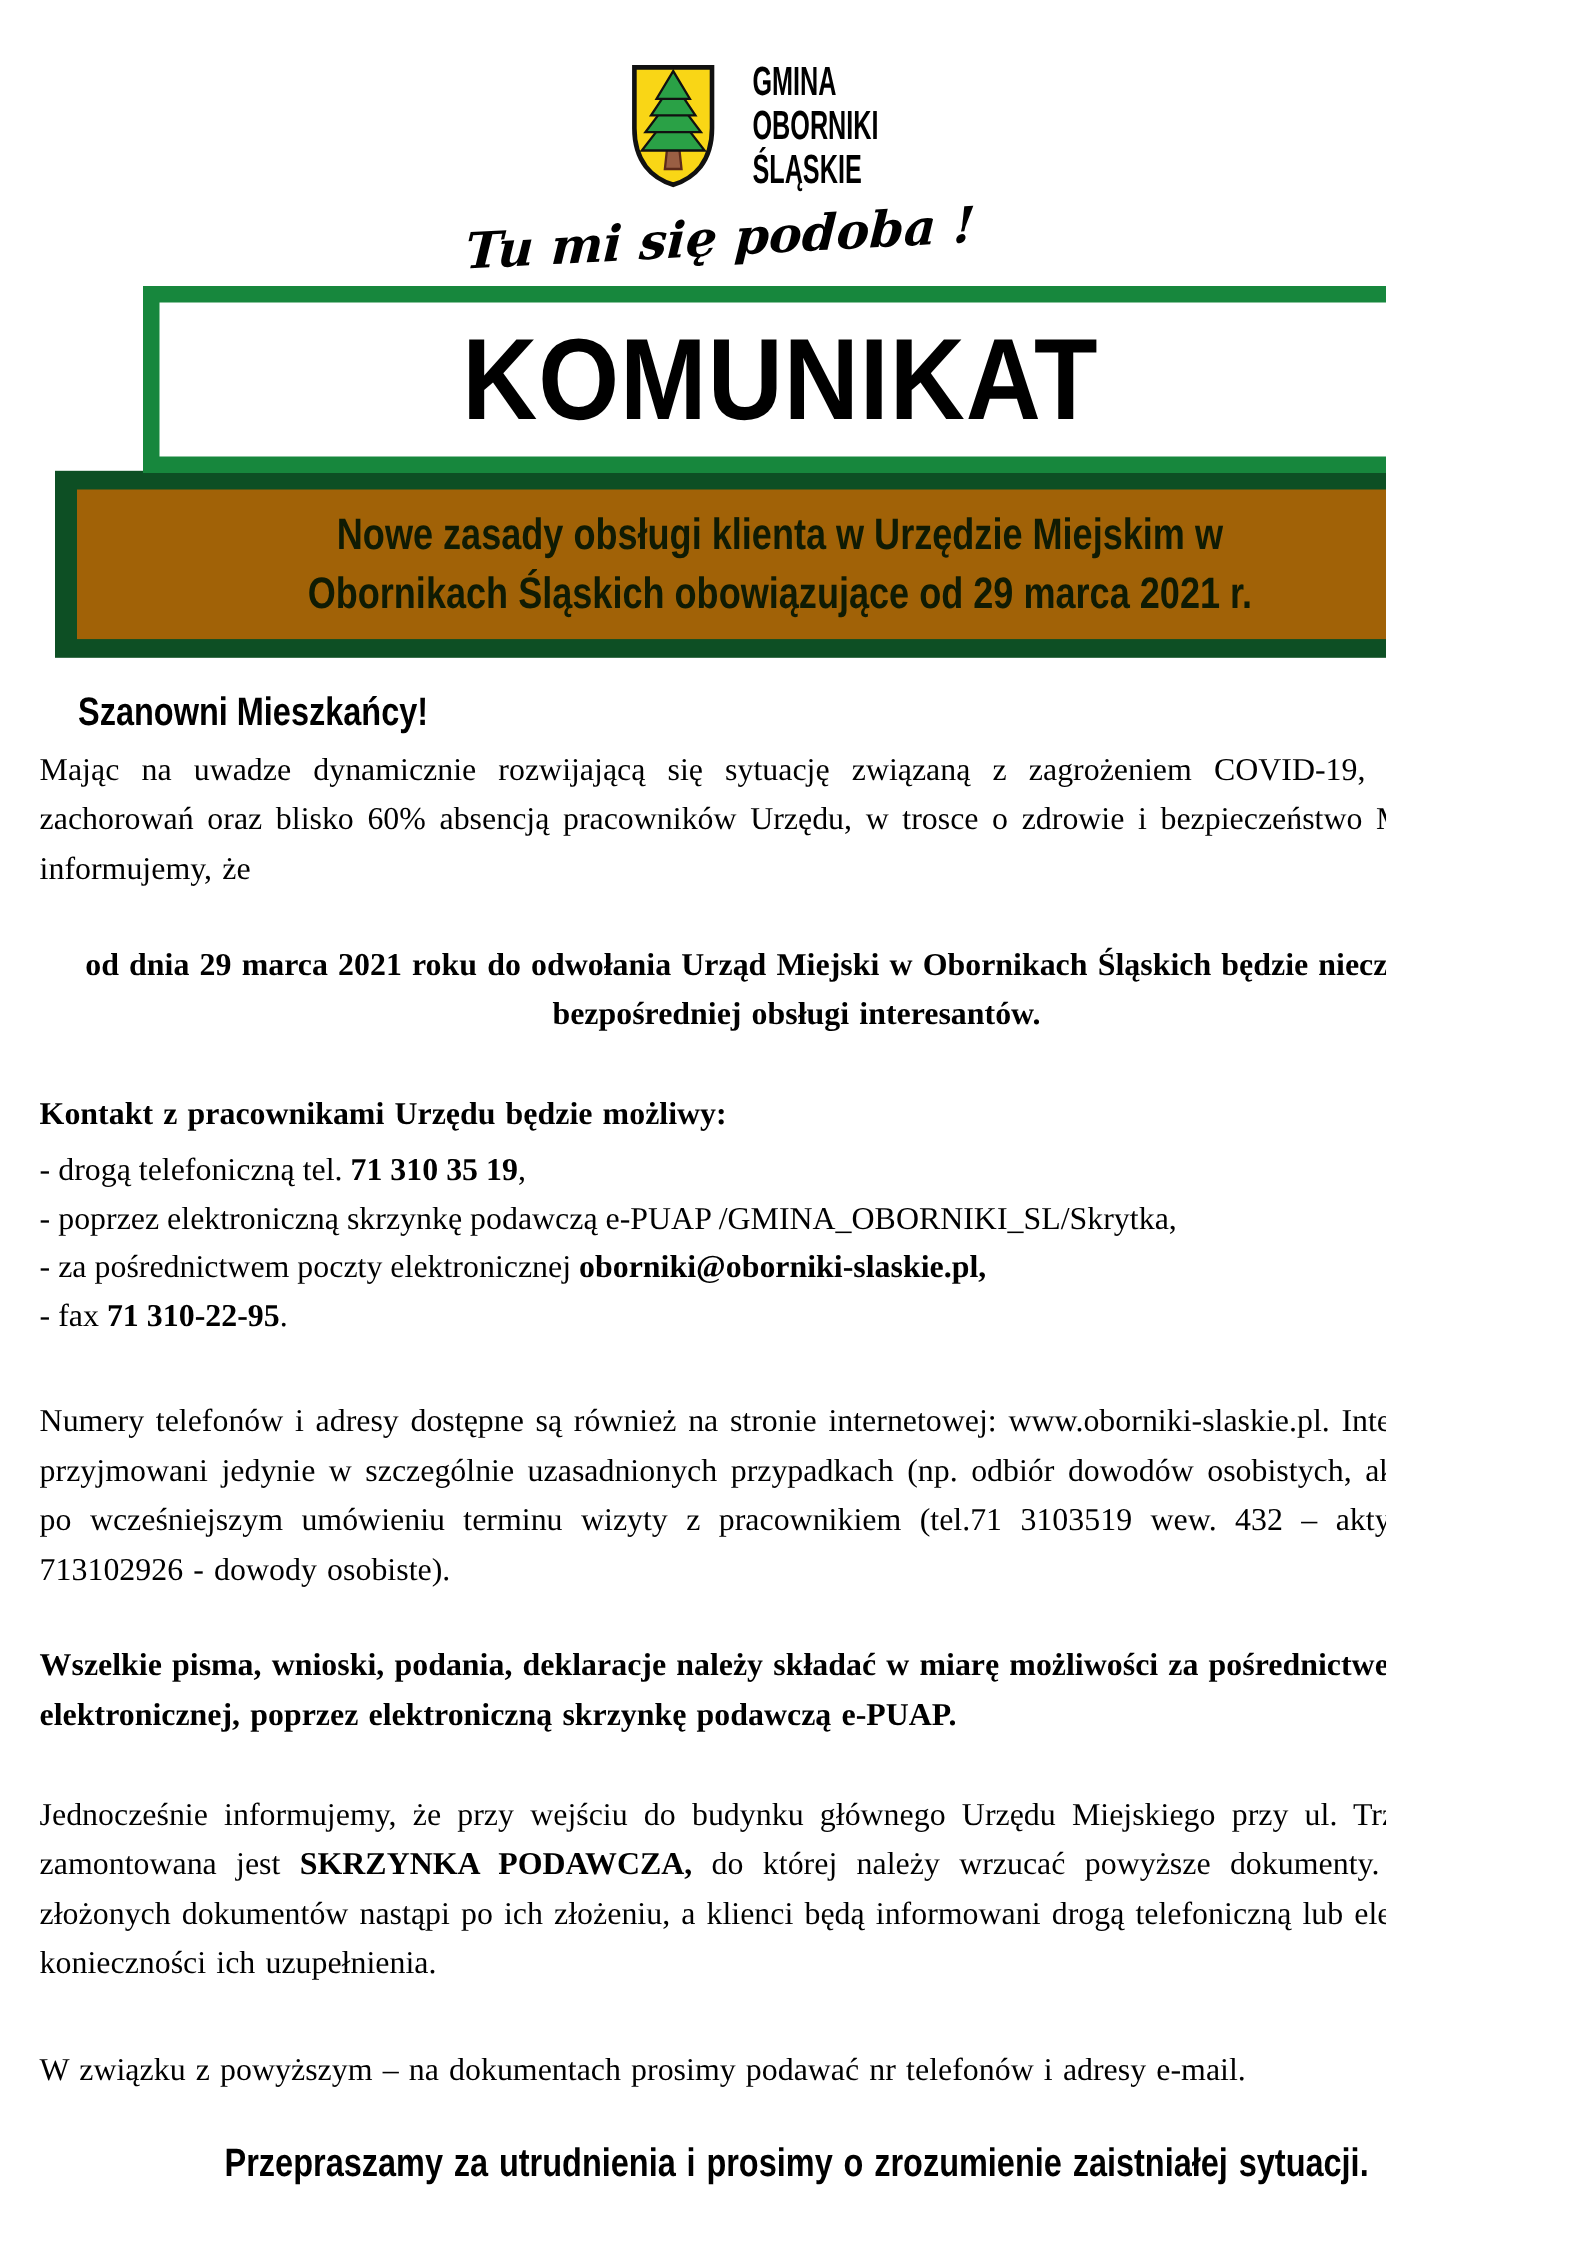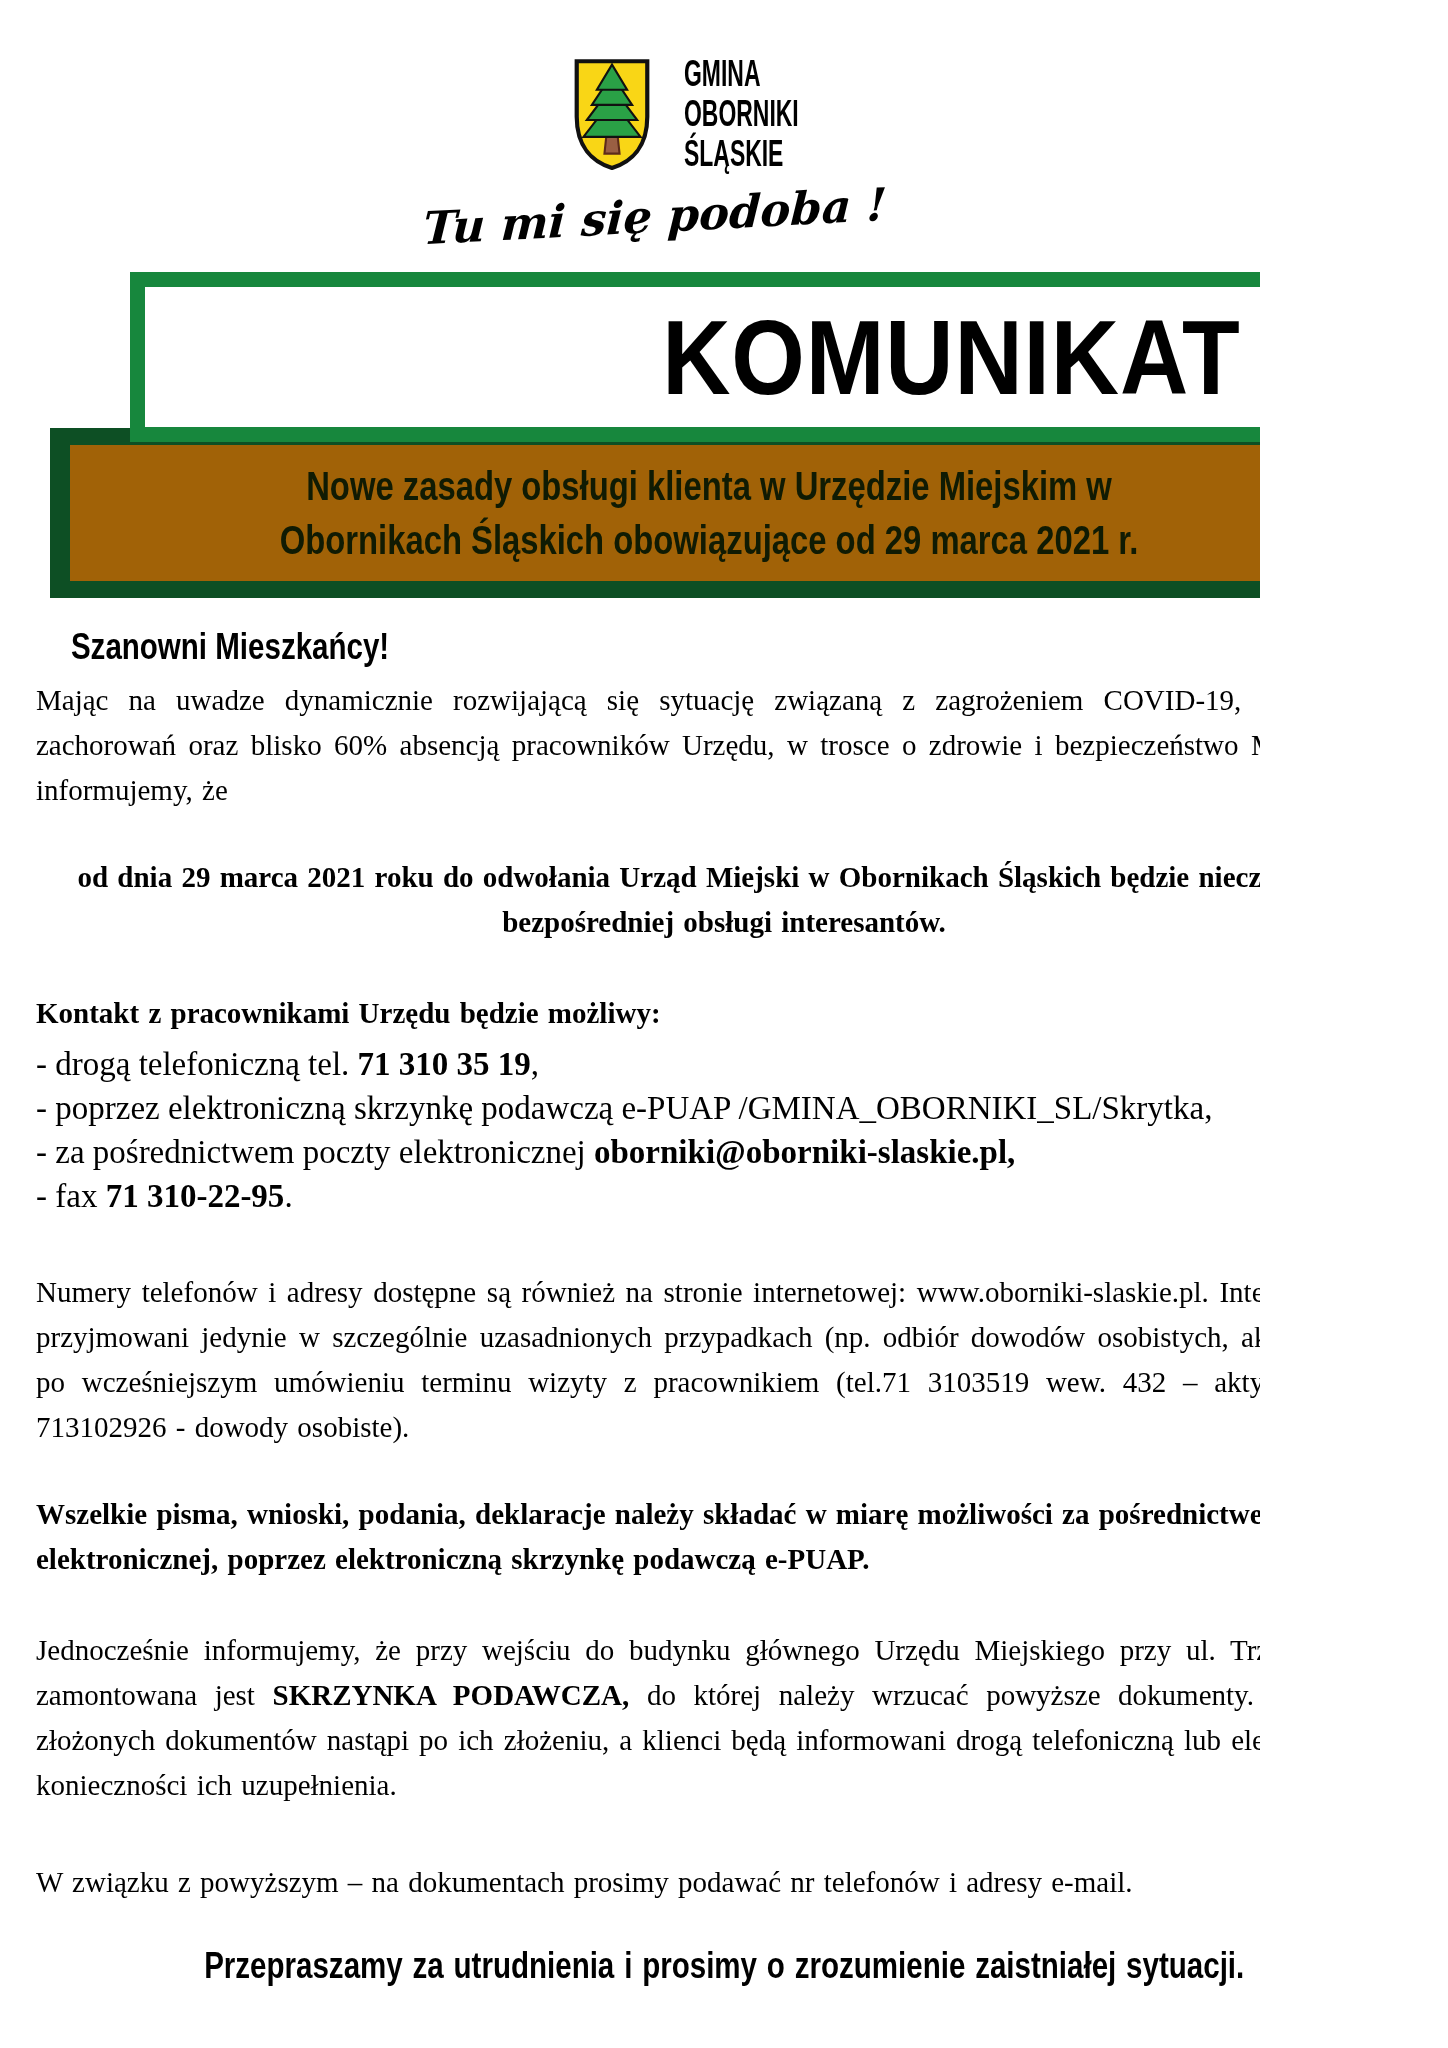--- a/index.html
+++ b/index.html
@@ -14,22 +14,22 @@
     font-family:"Liberation Sans",sans-serif;font-weight:bold;font-size:37px;line-height:40px;
     margin-top:12px;letter-spacing:0;transform:scaleX(0.62);transform-origin:left top;white-space:nowrap;
   }
   .slogan-wrap{position:absolute;top:190px;left:420px;width:470px;text-align:center;}
   .slogan{
     display:inline-block;font-family:"DejaVu Serif",serif;font-style:italic;font-weight:bold;
     font-size:45px;transform:rotate(-3deg) skewX(-6deg);white-space:nowrap;
   }
   
   .title-box{
-    position:absolute;top:272px;left:130px;width:1158px;height:170px;box-sizing:border-box;
-    border:15px solid #17873d;background:#fff;display:flex;align-items:center;justify-content:flex-end;z-index:2;
+    position:absolute;top:260px;left:130px;width:1158px;height:170px;box-sizing:border-box;
+    border:15px solid #17873d;background:#fff;display:flex;align-items:center;justify-content:center;z-index:2;
   }
   .title-box .big{
     font-family:"Liberation Sans",sans-serif;font-weight:bold;font-size:105px;line-height:105px;
     transform:scaleX(0.9);white-space:nowrap;letter-spacing:1px;
   }
   
   .banner{
     position:absolute;top:428px;left:50px;width:1317px;height:170px;box-sizing:border-box;
     background:#0d4f24;padding:17px 20px;z-index:1;
   }
@@ -48,21 +48,21 @@
   }
   .sans-head>span{
     display:inline-block;font-family:"Liberation Sans",sans-serif;font-weight:bold;font-size:36px;
     transform:scaleX(0.82);transform-origin:center;white-space:nowrap;
   }
   .content p{font-size:29px;line-height:45px;margin:0 0 42px 0;word-spacing:2px;}
   .just{text-align:justify;}
   .center-bold{text-align:center;font-weight:bold;line-height:50px;margin-bottom:46px !important;word-spacing:1px;}
   .bold{font-weight:bold;}
   .contact-head{margin:0 0 6px 0 !important;}
-  .contact-list{list-style:none;margin:0 0 52px 0;padding:0;font-size:33px;line-height:44px;}
+  .contact-list{list-style:none;margin:0 0 52px 0;padding:0;font-size:29px;line-height:44px;}
   .closing-wrap{text-align:center;margin:0 !important;text-decoration:underline;}
   .closing-wrap>span{
     display:inline-block;font-family:"Liberation Sans",sans-serif;font-weight:bold;font-size:36px;
     transform:scaleX(0.82);transform-origin:center;white-space:nowrap;
   }
 </style>
 </head>
 <body>
 
 <div class="page">

